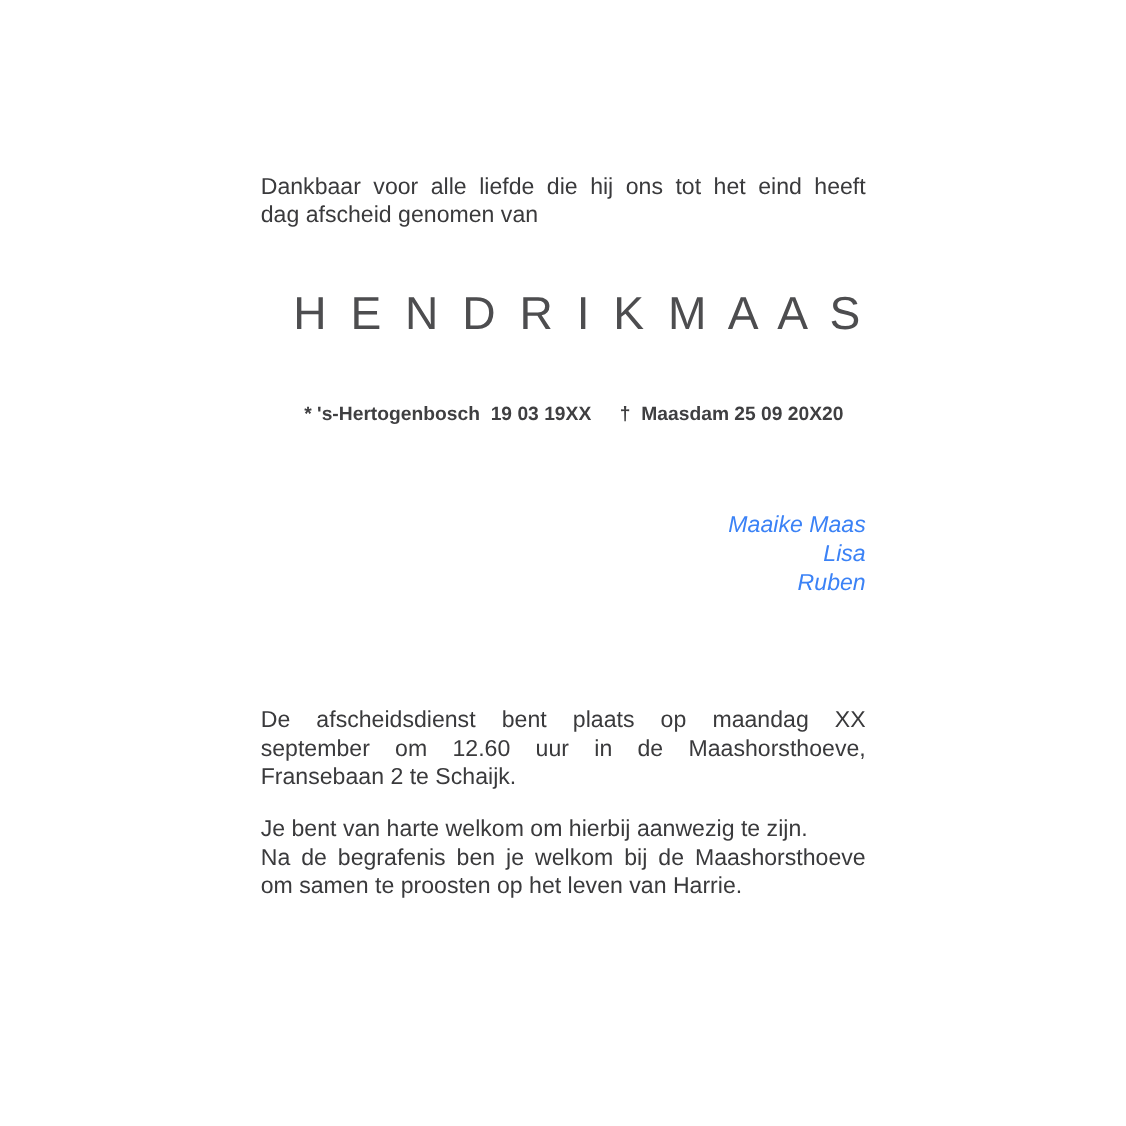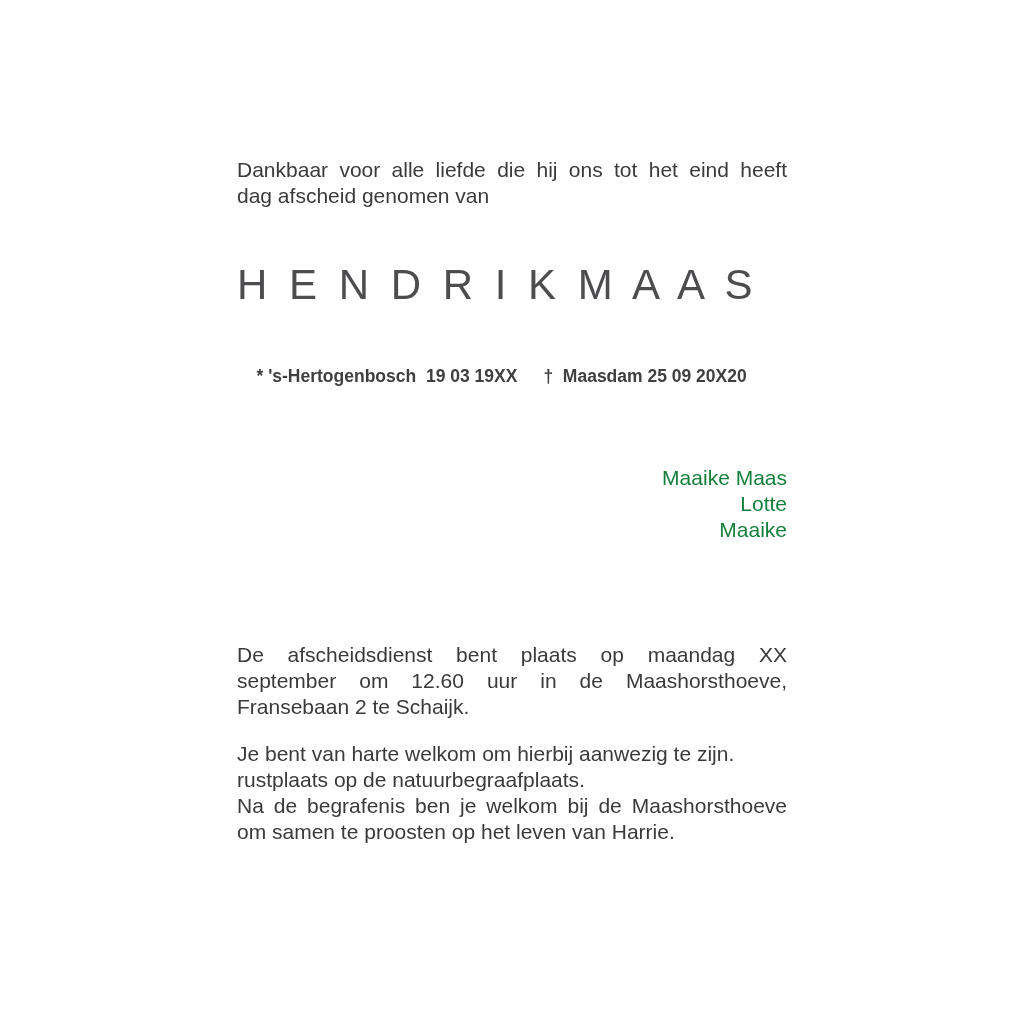--- a/index.html
+++ b/index.html
@@ -25,37 +25,39 @@
   }
   .line { display: block; }
   
   .stretch { text-align: justify; text-align-last: justify; }
   .intro   { top: 157px; }
   .title {
     top: 261px;
     font-size: 42px;
     line-height: 48px;
     letter-spacing: 5px;
-    text-align: left;
+    text-align: right;
     font-weight: 400;
     color: #4d4d4f;
   }
   .dates {
     top: 340px;
     font-size: 17.5px;
     line-height: 24px;
     font-weight: 700;
+    text-align: center;
     white-space: pre;
     color: #3f3f41;
   }
   .dates .death { margin-left: 26px; }
   .relatives {
     top: 465px;
     text-align: right;
-    color: #15803d;
+    font-style: italic;
+    color: #3b82f6;
   }
   .service { top: 642px; }
   .closing { top: 741px; }
 </style>
 </head>
 <body>
 
 <div class="sheet">
 
   <div class="col intro">
@@ -64,30 +66,29 @@
   </div>
 
   <div class="col title">H E N D R I K  M A A S</div>
 
   <div class="col dates">
     <span class="birth">* 's-Hertogenbosch  19 03 19XX</span><span class="death">†  Maasdam 25 09 20X20</span>
   </div>
 
   <div class="col relatives">
     <span class="line">Maaike Maas</span>
-    <span class="line">Lotte</span>
-    <span class="line">Maaike</span>
+    <span class="line">Lisa</span>
+    <span class="line">Ruben</span>
   </div>
 
   <div class="col service">
     <span class="line stretch">De afscheidsdienst bent plaats op maandag XX</span>
     <span class="line stretch">september om 12.60 uur in de Maashorsthoeve,</span>
     <span class="line">Fransebaan 2 te Schaijk.</span>
   </div>
 
   <div class="col closing">
     <span class="line">Je bent van harte welkom om hierbij aanwezig te zijn.</span>
-    <span class="line">rustplaats op de natuurbegraafplaats.</span>
     <span class="line stretch">Na de begrafenis ben je welkom bij de Maashorsthoeve</span>
     <span class="line">om samen te proosten op het leven van Harrie.</span>
   </div>
 
 </div>
 
 </body></html>

